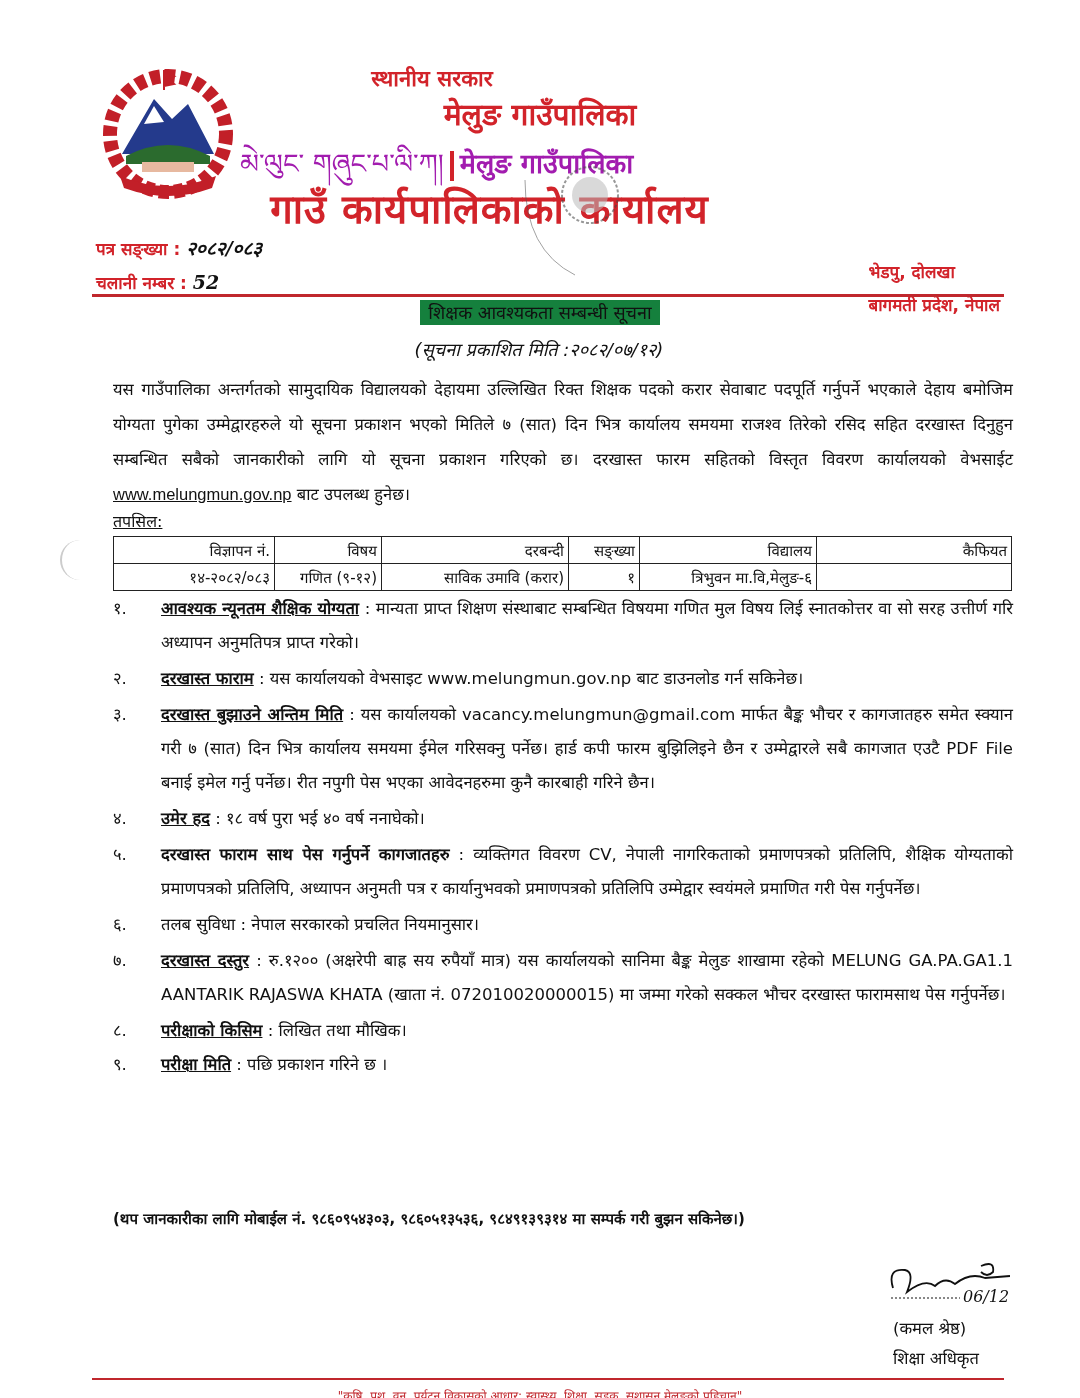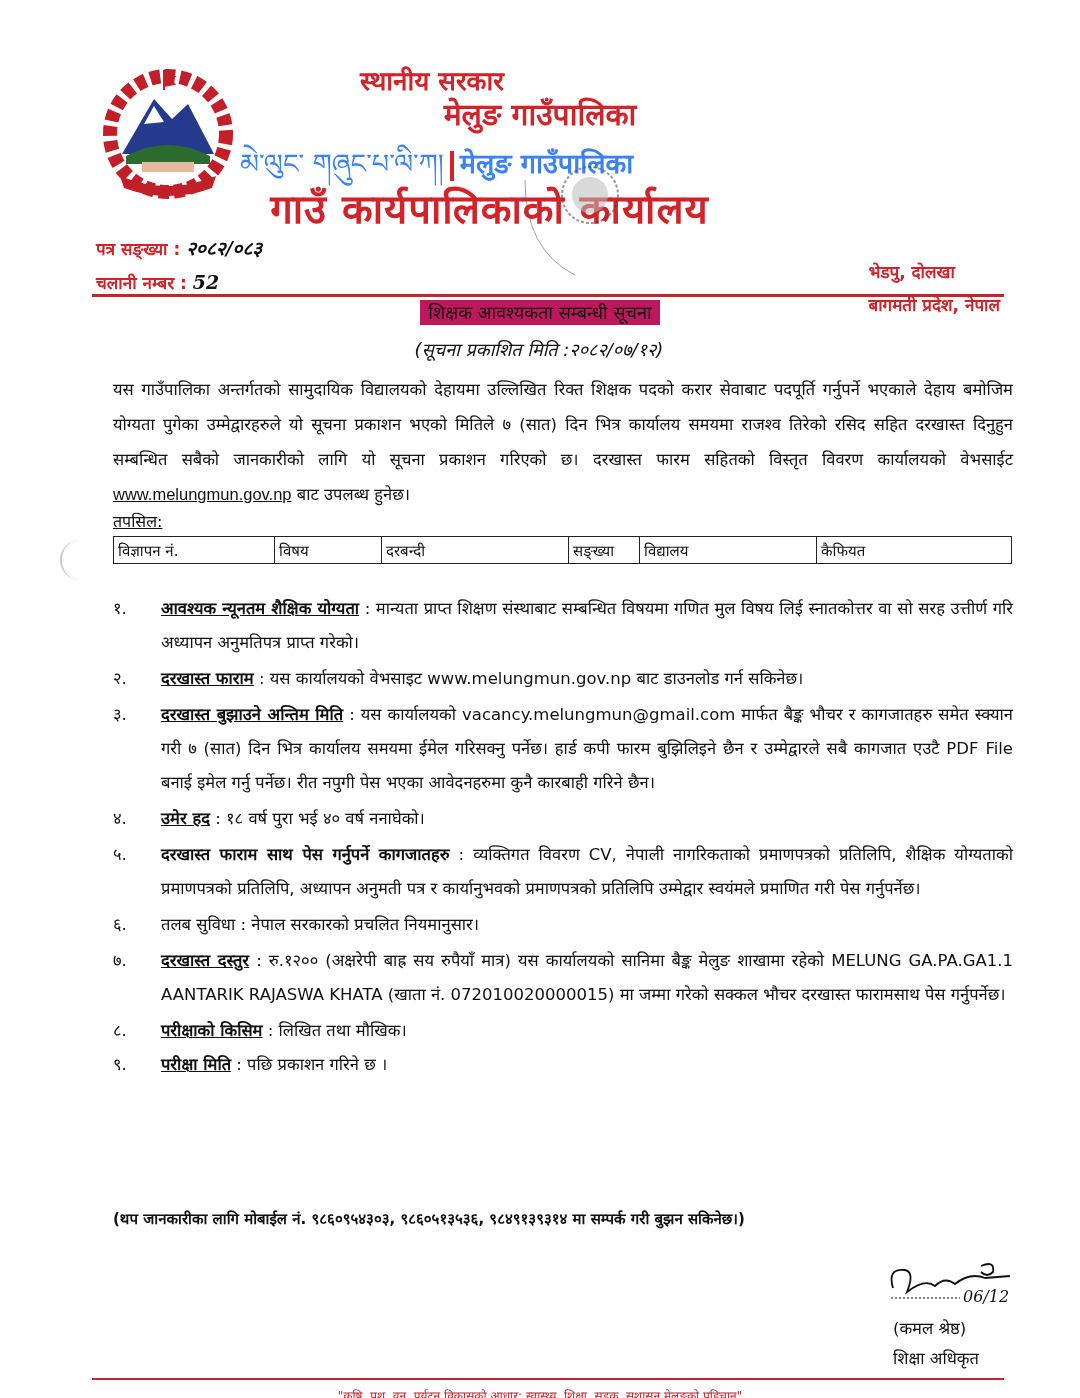--- a/index.html
+++ b/index.html
@@ -3,40 +3,40 @@
 <meta charset="utf-8">
 <style>
   html, body { margin: 0; padding: 0; }
   body {
     width: 1080px; height: 1398px; background: #ffffff; position: relative; overflow: hidden;
     font-family: "DejaVu Sans", sans-serif; color: #111;
   }
   .abs { position: absolute; }
   
   .emblem { left: 92px; top: 64px; width: 152px; height: 136px; }
-  .h-local { left: 0; width: 864px; top: 62px; text-align: center; font-size: 26px; font-weight: bold; color: #d2232a; }
+  .h-local { left: 0; width: 864px; top: 62px; text-align: center; font-size: 22px; font-weight: bold; color: #d2232a; }
   .h-muni { left: 0; width: 1080px; top: 93px; text-align: center; font-size: 30px; font-weight: bold; color: #d2232a; }
-  .h-tibetan-row { left: 240px; top: 133px; font-size: 27px; color: #3b82f6; white-space: nowrap; }
+  .h-tibetan-row { left: 240px; top: 133px; font-size: 27px; color: #a21caf; white-space: nowrap; }
   .h-tibetan-row .bar { display: inline-block; width: 4px; height: 30px; background: #d2232a; vertical-align: middle; margin: 0 6px; }
   .h-tibetan-row .alt { font-weight: bold; }
   .h-office { left: 0; width: 979px; top: 180px; text-align: center; font-size: 40px; font-weight: bold; color: #d2232a; letter-spacing: 1px; }
   .ref { left: 96px; top: 232px; font-size: 17px; font-weight: bold; color: #d2232a; line-height: 33px; }
   .ref .hand { color: #111; font-family: "DejaVu Serif", serif; font-style: italic; font-size: 19px; font-weight: bold; }
   .addr { right: 80px; top: 232px; font-size: 17px; font-weight: bold; color: #d2232a; line-height: 33px; text-align: left; margin-top: 24px; }
   .rule-top { left: 92px; top: 294px; width: 912px; height: 3px; background: #c0272d; }
   .seal { left: 505px; top: 160px; width: 130px; height: 120px; opacity: 0.55; }
   
   .title { left: 0; width: 1080px; top: 300px; text-align: center; }
-  .title span { background: #be185d; font-size: 18px; padding: 2px 8px; }
+  .title span { background: #15803d; font-size: 18px; padding: 2px 8px; }
   .date { left: 0; width: 1078px; top: 337px; text-align: center; font-style: italic; font-size: 18px; }
   .intro { left: 113px; top: 372px; width: 900px; font-size: 16.5px; line-height: 35px; text-align: justify; }
   .url { text-decoration: underline; font-family: Liberation Sans, sans-serif; }
   .tapasil { left: 113px; top: 510px; font-size: 16px; font-weight: normal; text-decoration: underline; }
   table.det { position: absolute; left: 113px; top: 536px; width: 899px; border-collapse: collapse; font-size: 15px; }
-  table.det td, table.det th { border: 1.5px solid #222; height: 26px; text-align: left; font-weight: normal; padding: 0 4px; }
+  table.det td, table.det th { border: 1.5px solid #222; height: 26px; text-align: right; font-weight: normal; padding: 0 4px; }
   
   .items { left: 113px; top: 592px; width: 900px; font-size: 16.5px; line-height: 34px; }
   .item { display: flex; }
   .item .num { width: 48px; flex: none; }
   .item .body { flex: 1; text-align: justify; }
   .item .lbl { text-decoration: underline; font-weight: bold; }
   .item .lbl.plain { text-decoration: none; }
   .contact { left: 113px; top: 1208px; font-size: 15px; font-weight: bold; }
   .sig { left: 885px; top: 1258px; width: 130px; height: 60px; }
   .signer { left: 893px; top: 1314px; font-size: 16.5px; line-height: 30px; }
@@ -91,20 +91,28 @@
 <table class="det">
   <tbody>
       <tr>
     <th style="width:152px">विज्ञापन नं.</th>
     <th style="width:98px">विषय</th>
     <th style="width:178px">दरबन्दी</th>
     <th style="width:62px">सङ्ख्या</th>
     <th style="width:168px">विद्यालय</th>
     <th>कैफियत</th>
   </tr>
+  <tr>
+    <td>१४-२०८२/०८३</td>
+    <td>गणित (९-१२)</td>
+    <td>साविक उमावि (करार)</td>
+    <td>१</td>
+    <td>त्रिभुवन मा.वि,मेलुङ-६</td>
+    <td></td>
+  </tr>
 </tbody>
   </table>
 
 <div class="abs items">
   <div class="item">
       <span class="num">१.</span>
       <div class="body"><span class="lbl">आवश्यक न्यूनतम शैक्षिक योग्यता</span><span> : मान्यता प्राप्त शिक्षण संस्थाबाट सम्बन्धित विषयमा गणित मुल विषय लिई स्नातकोत्तर वा सो सरह उत्तीर्ण गरि अध्यापन अनुमतिपत्र प्राप्त गरेको।</span></div>
     </div>
   <div class="item" style="margin-top:2px">
       <span class="num">२.</span>

